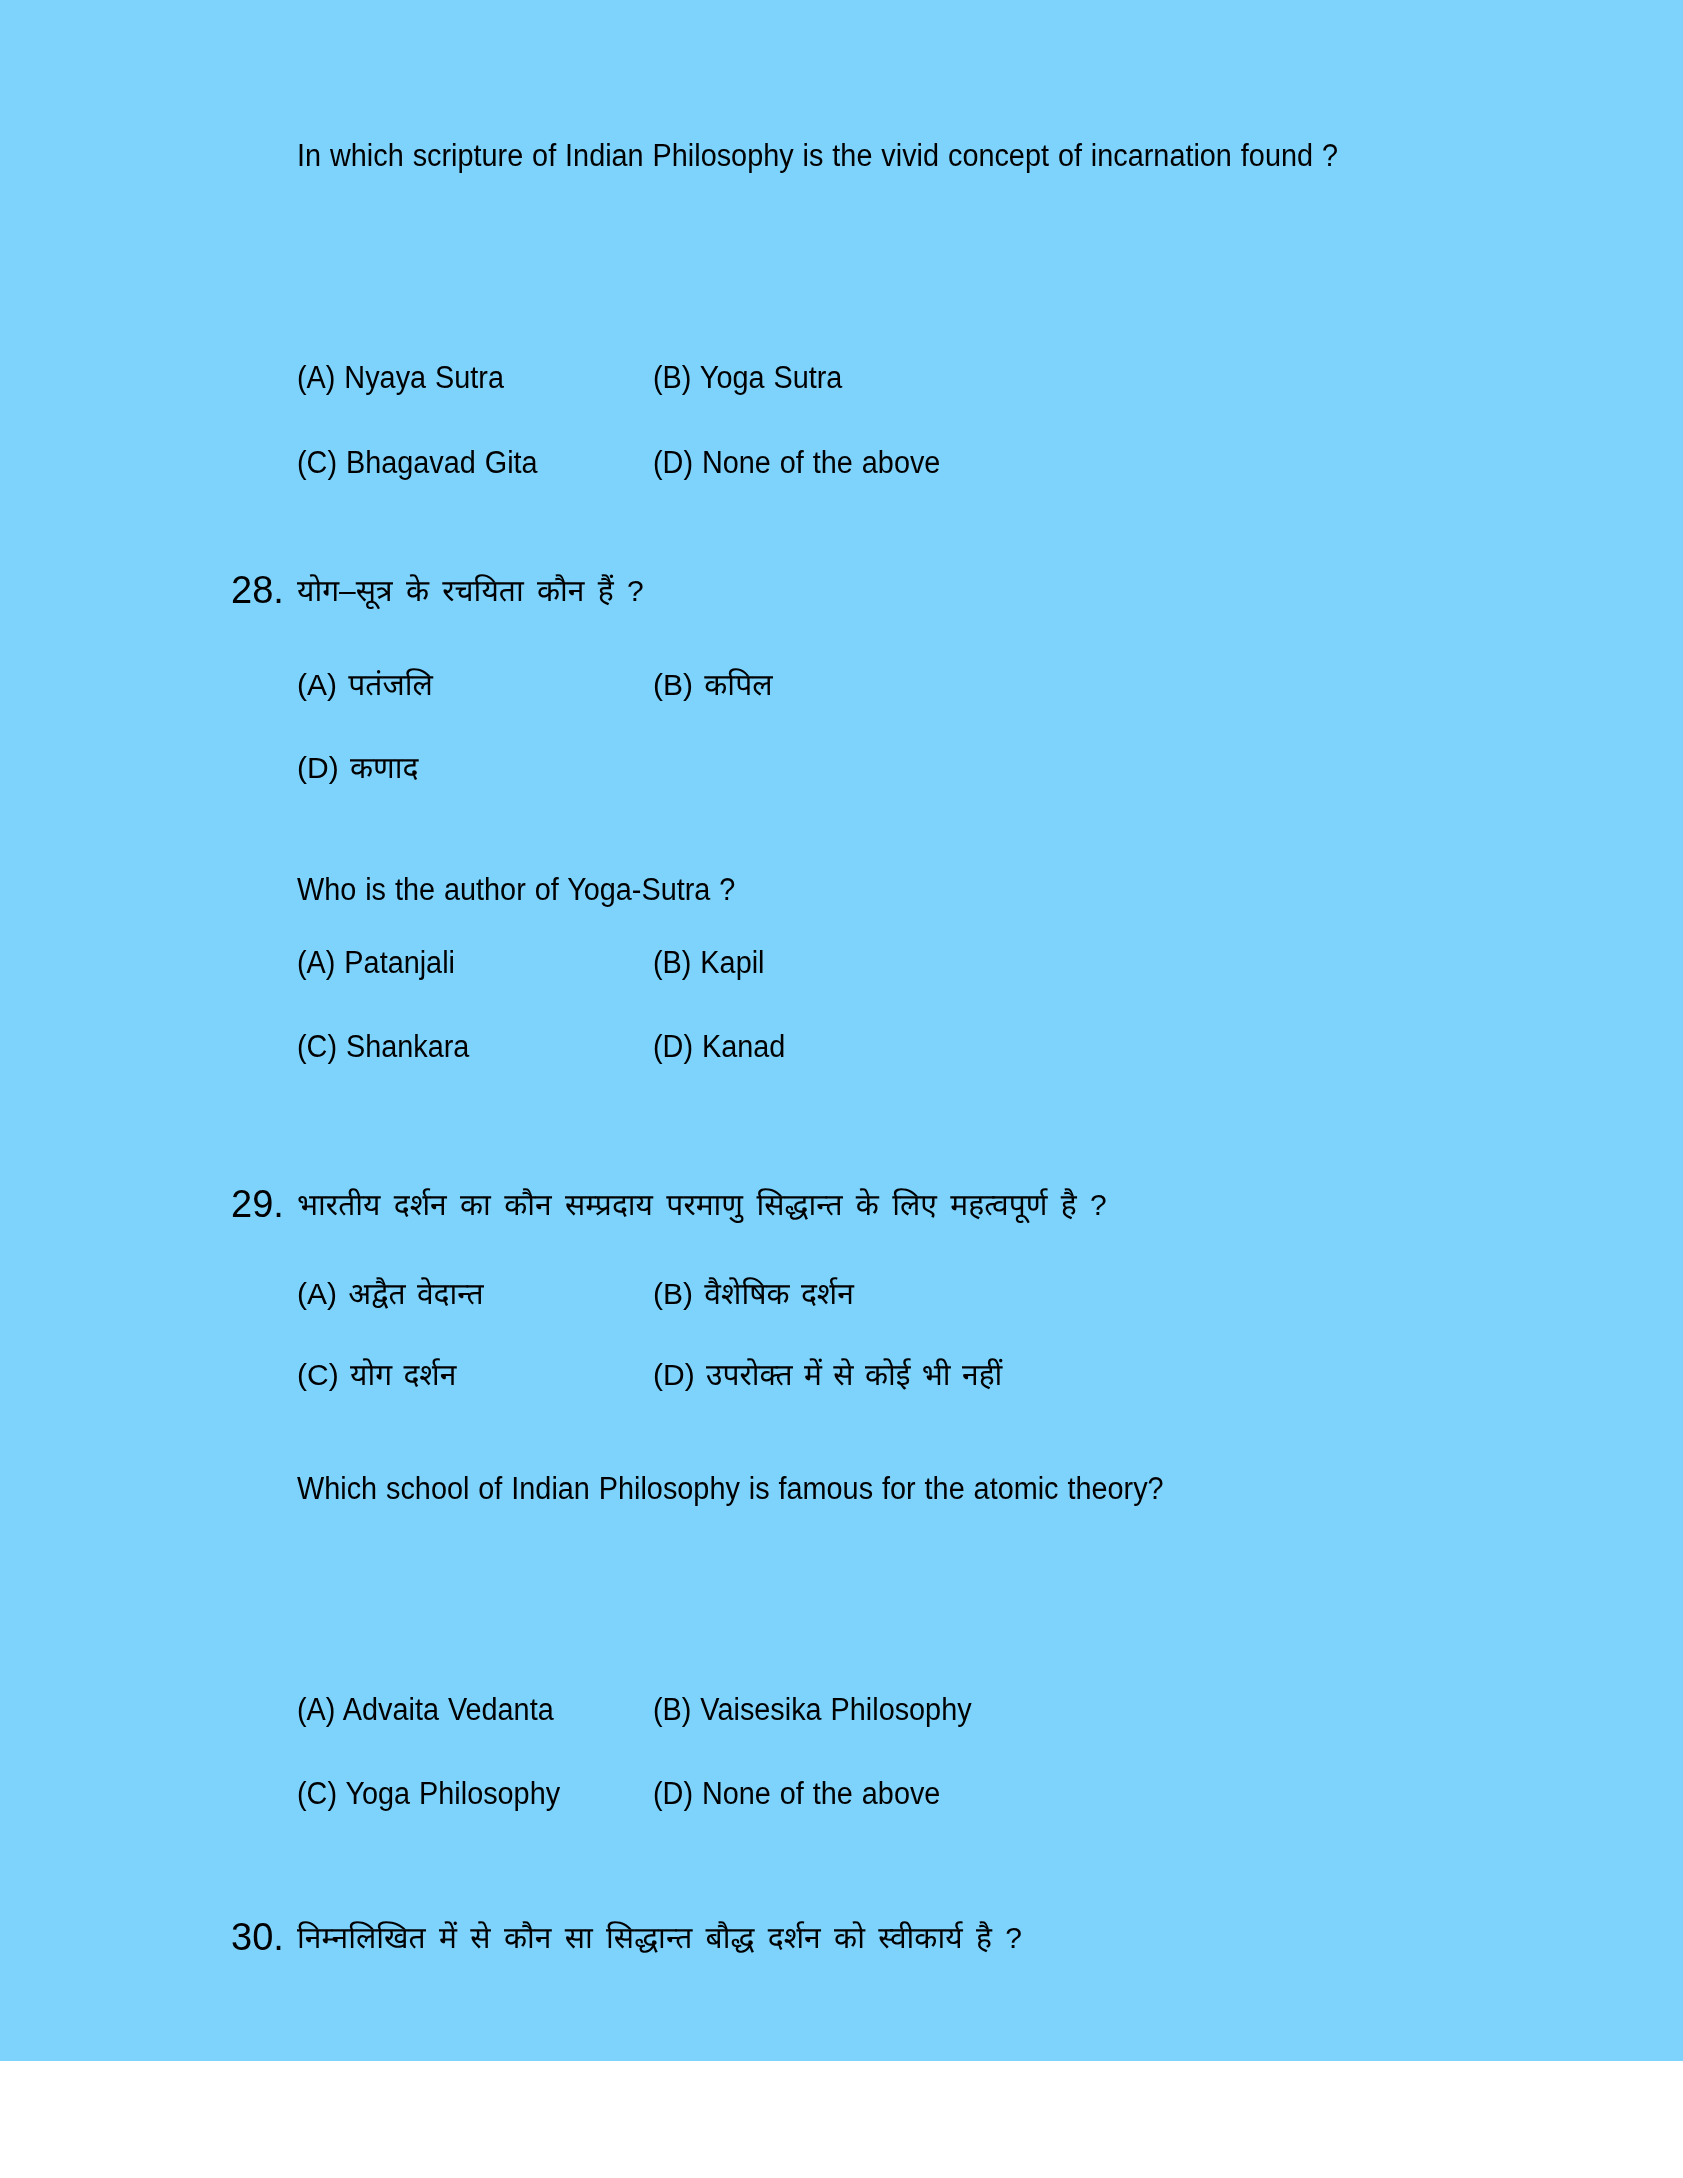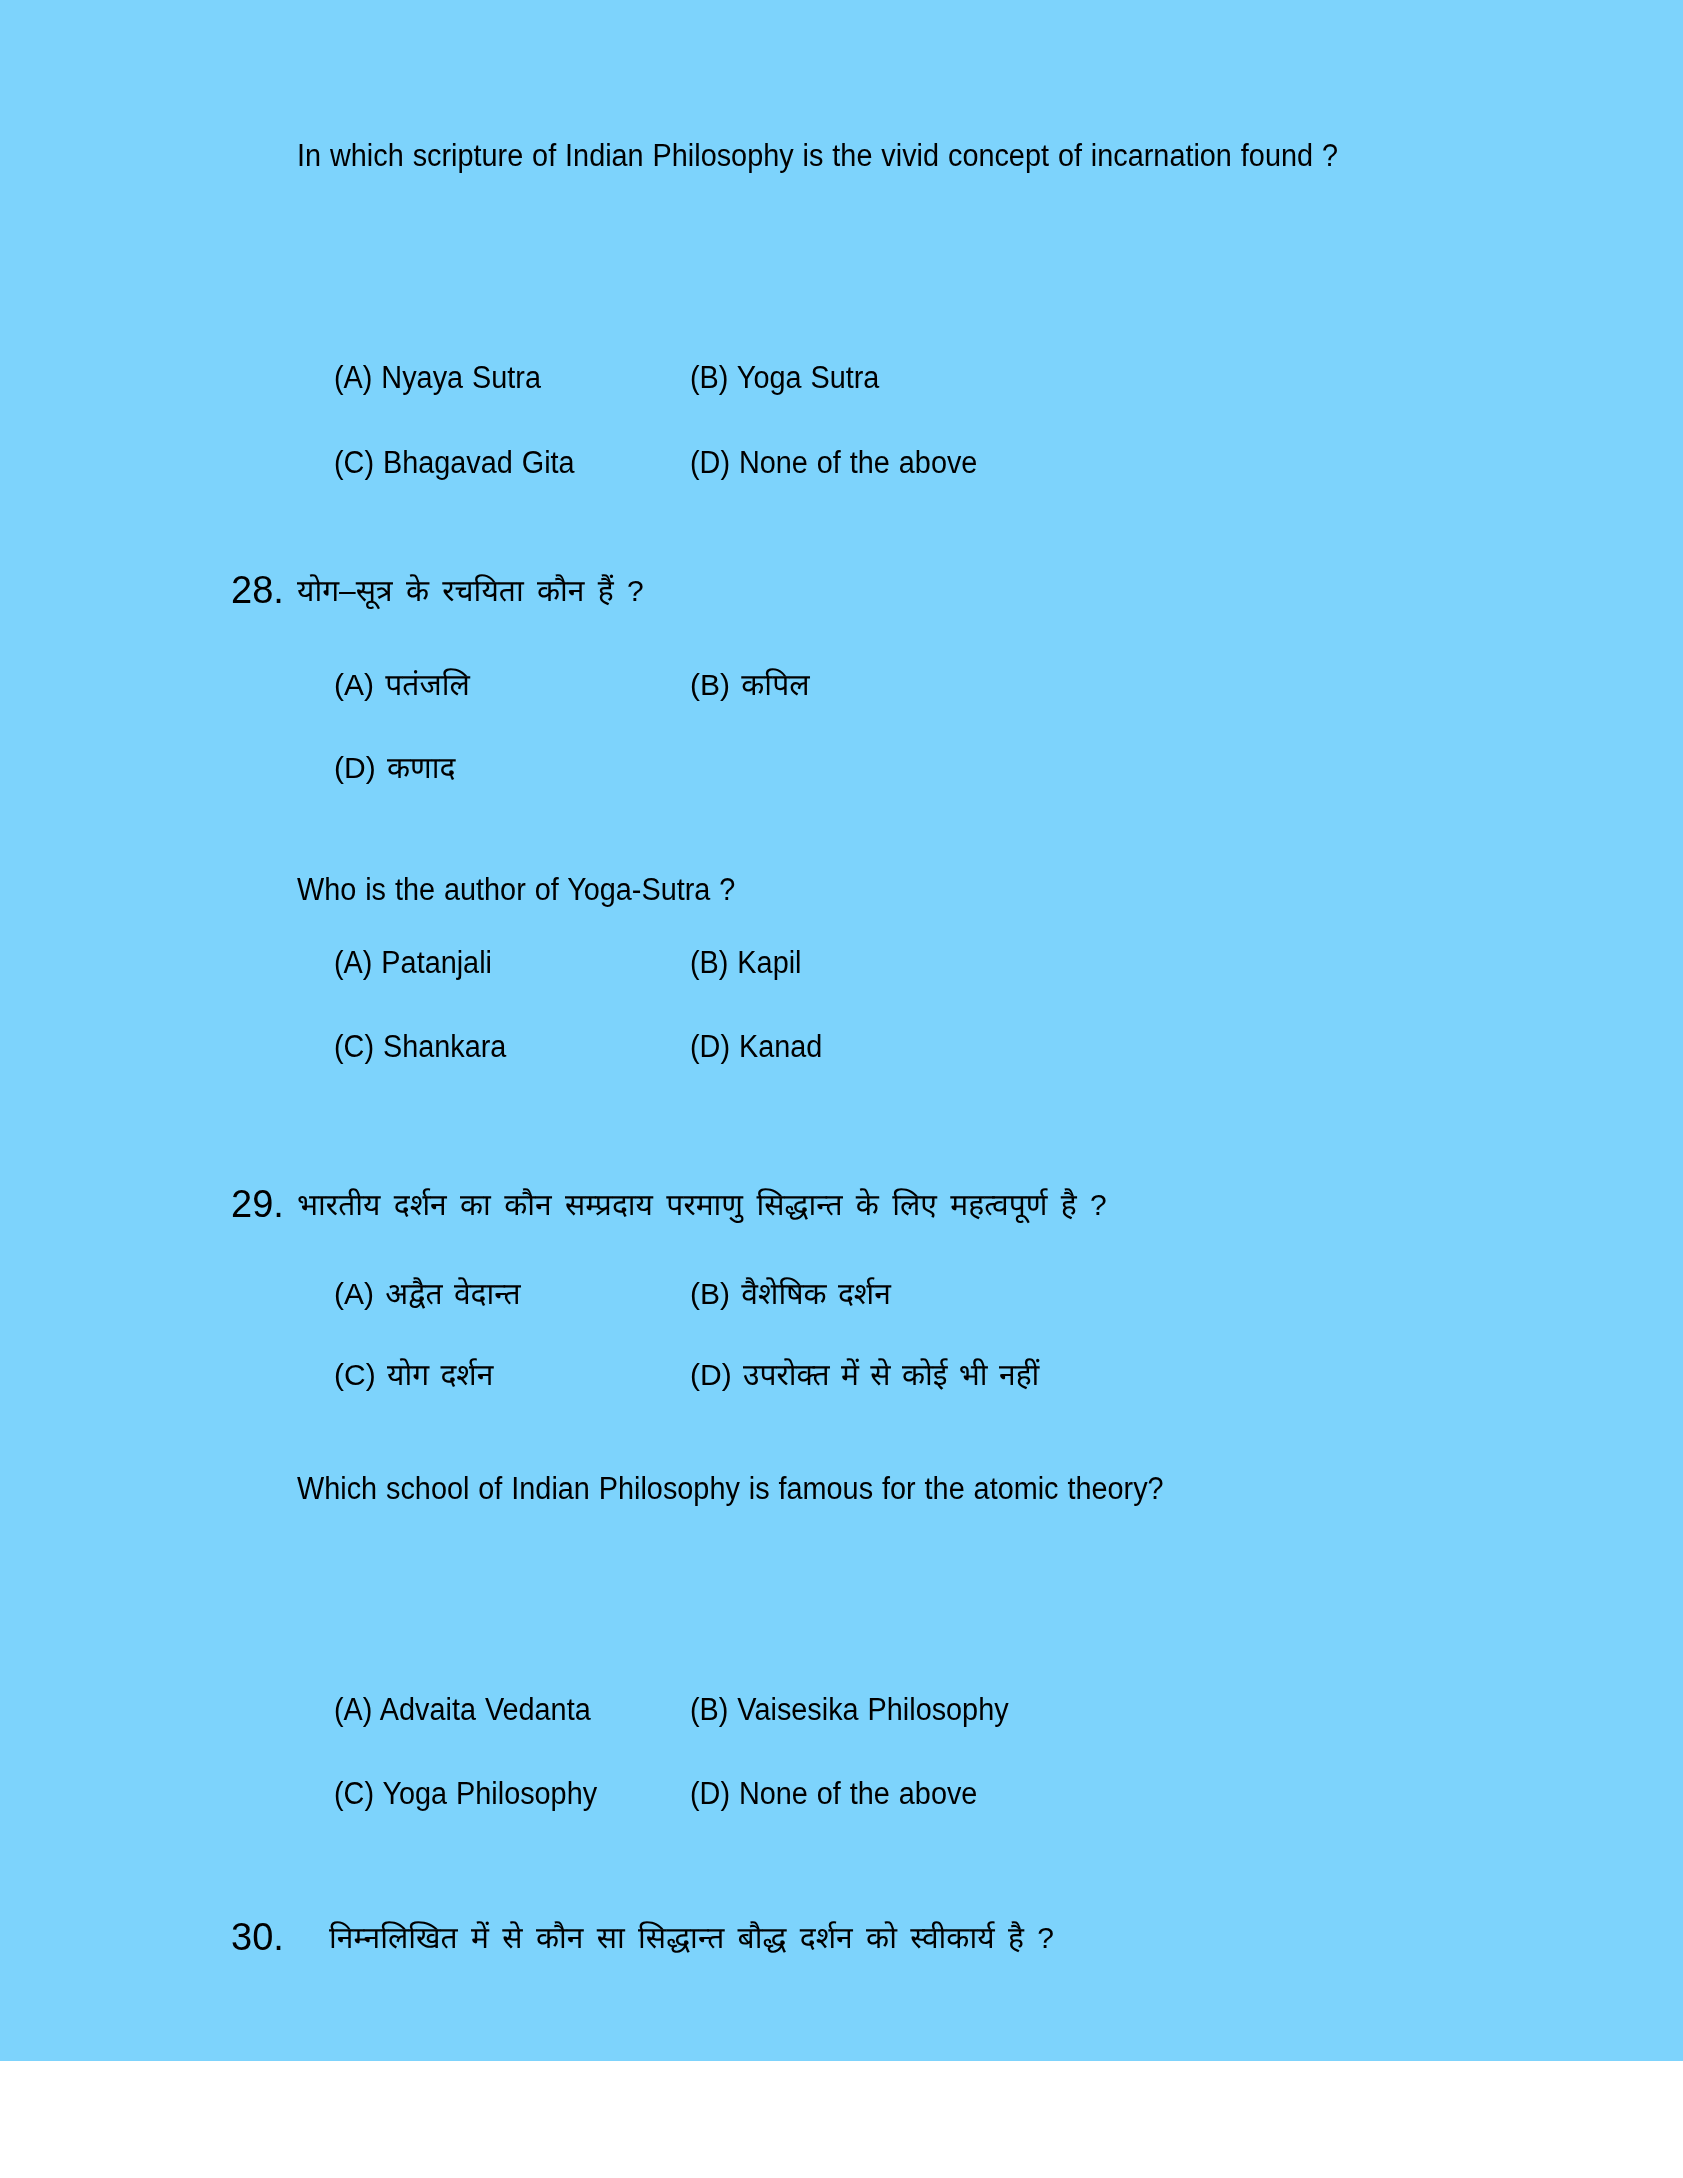--- a/index.html
+++ b/index.html
@@ -74,21 +74,20 @@
     font-size: 30px;
     line-height: 53px;
     text-align: left;
     word-spacing: 5px;
   }
 
   
   .opts {
     display: flex;
     width: 1074px;
-    margin-left: 37px;
   }
   .opt {
     box-sizing: border-box;
   }
   .opt.left  { flex: 0 0 356px; }
   .opt.right { flex: 1 1 auto; }
 
   .opt .eng {
     line-height: 53px;
     text-align: left;
@@ -281,21 +280,21 @@
           <div class="opt left">
               <div class="eng">(C) Yoga Philosophy</div>
             </div>
           <div class="opt right">
               <div class="eng">(D) None of the above</div>
             </div>
         </div>
       </div>
     </div>
 
-    <div class="qrow" style="top:1911px; left:213px;gap:32px;">
+    <div class="qrow" style="top:1911px; left:213px;">
       <div class="qnum">30.</div>
       <div class="qbody" style="width:1168px; flex:0 0 1168px;">
         <div class="hin" style="white-space:nowrap;">निम्नलिखित में से कौन सा सिद्धान्त बौद्ध दर्शन को स्वीकार्य है ?</div>
       </div>
     </div>
 
     <div class="pagenum" style="top:2059px;">5</div>
 
   </div>
 </div>

